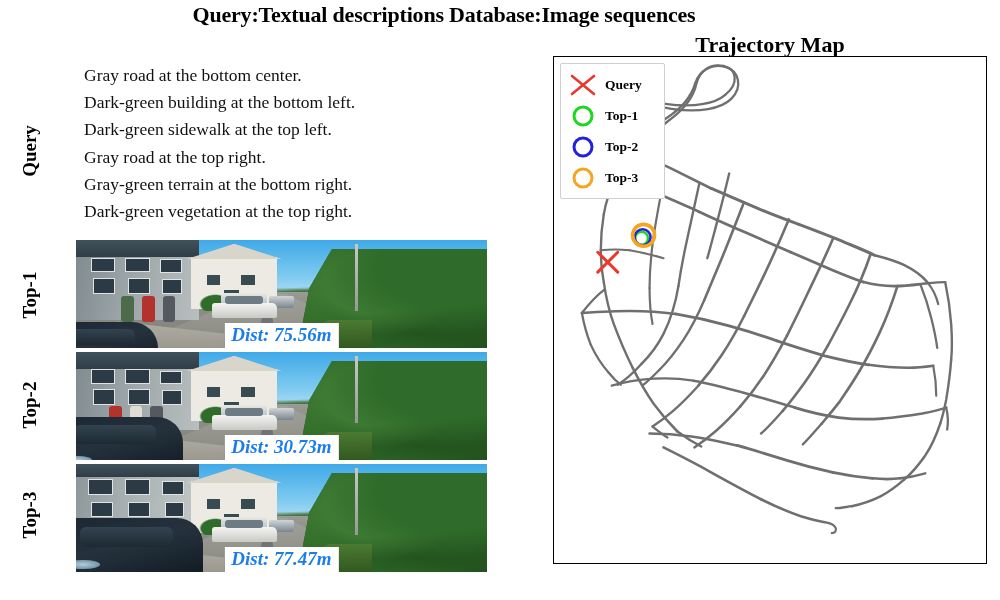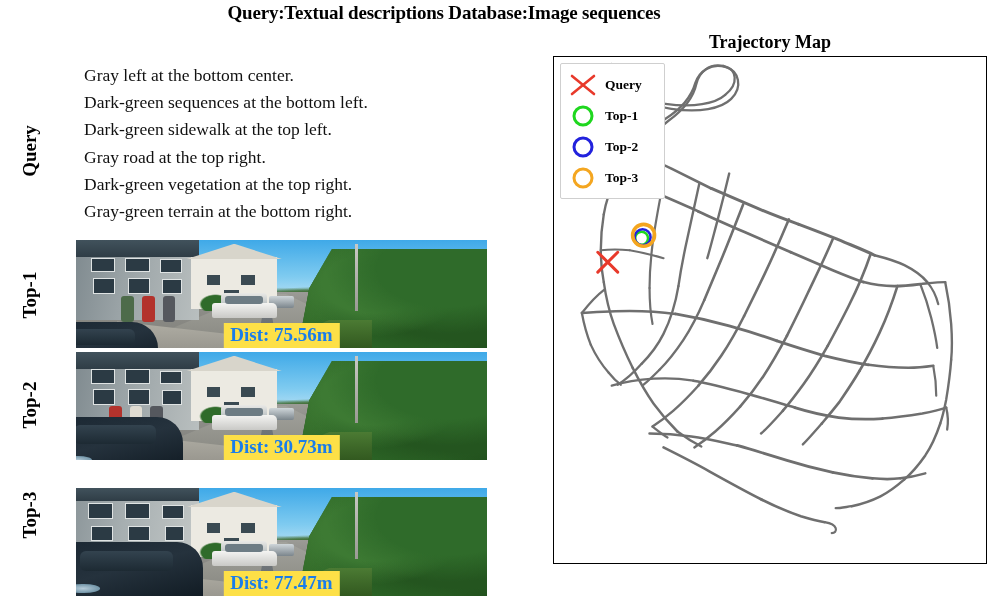--- a/index.html
+++ b/index.html
@@ -2,21 +2,21 @@
 <html><head>
 <meta charset="utf-8">
 <style>
   html,body{margin:0;padding:0;}
   body{
     width:1000px;height:600px;background:#ffffff;position:relative;
     font-family:"Liberation Serif", serif;overflow:hidden;
   }
   .fig-title{
     position:absolute;left:0;top:2px;width:888px;text-align:center;
-    font-size:19px;font-weight:bold;color:#000;font-family:"Liberation Serif",serif;
+    font-size:22px;font-weight:bold;color:#000;font-family:"Liberation Serif",serif;
     letter-spacing:-0.2px;
   }
   
   .row-label{
     position:absolute;width:140px;text-align:center;
     font-size:19px;font-weight:bold;color:#000;
     transform-origin:center center;
     font-family:"Liberation Serif",serif;
   }
   .rot{transform:rotate(-90deg);}
@@ -99,29 +99,30 @@
     border-radius:10px 26px 4px 4px;}
   .car-dark .wins{position:absolute;left:12%;top:16%;width:66%;height:34%;
     background:linear-gradient(180deg,#33434f,#1d2a33);border-radius:6px;}
   .car-dark .hl{position:absolute;left:2%;bottom:12%;width:24%;height:16%;
     background:radial-gradient(ellipse at 50% 50%,#cfe7f5,#5f8ca3);border-radius:50%;opacity:.85;}
   .people{position:absolute;left:11%;top:52%;width:14%;height:24%;}
   .people i{position:absolute;bottom:0;width:22%;height:100%;border-radius:3px;display:block;}
 
   .dist-badge{
     position:absolute;left:50%;transform:translateX(-50%);bottom:0px;
-    background:#fde047;color:#1a7dea;font-weight:bold;font-size:19px;
+    background:#ffffff;color:#1a7dea;font-weight:bold;font-size:19px;
     padding:1px 7px 2px 7px;white-space:nowrap;
     font-family:"Liberation Serif",serif;
+    font-style:italic;
   }
 
   
   .map-title{
     position:absolute;left:553px;top:32px;width:434px;text-align:center;
-    font-size:18px;font-weight:bold;color:#000;font-family:"Liberation Serif",serif;
+    font-size:22px;font-weight:bold;color:#000;font-family:"Liberation Serif",serif;
   }
   .map-frame{
     position:absolute;left:553px;top:56px;width:434px;height:508px;
     border:1.4px solid #000;background:#fff;box-sizing:border-box;overflow:hidden;
   }
   .map-svg{position:absolute;left:0;top:0;width:100%;height:100%;}
   .legend{
     position:absolute;left:6px;top:6px;width:105px;
     border:1px solid #cfcfcf;background:#fff;border-radius:2px;
     padding:5px 4px 5px 4px;box-sizing:border-box;
@@ -137,26 +138,26 @@
 <body>
 
 <div class="fig-title">Query:Textual descriptions Database:Image sequences</div>
 
 <div class="row-label rot" style="left:-40px;top:140px;">Query</div>
 <div class="row-label rot" style="left:-40px;top:284px;">Top-1</div>
 <div class="row-label rot" style="left:-40px;top:394px;">Top-2</div>
 <div class="row-label rot" style="left:-40px;top:504px;">Top-3</div>
 
 <div class="query-text">
-  <div>Gray left at the bottom center.</div>
-  <div>Dark-green sequences at the bottom left.</div>
+  <div>Gray road at the bottom center.</div>
+  <div>Dark-green building at the bottom left.</div>
   <div>Dark-green sidewalk at the top left.</div>
   <div>Gray road at the top right.</div>
+  <div>Gray-green terrain at the bottom right.</div>
   <div>Dark-green vegetation at the top right.</div>
-  <div>Gray-green terrain at the bottom right.</div>
 </div>
 
 <div class="img-card" style="top:240px;">
   <div class="scene">
     <div class="sky"></div>
     <div class="horizon-trees"></div>
     <div class="road"></div>
     <div class="road-shape"></div>
     <div class="road-crack"></div>
     <div class="sidewalk"></div>
@@ -236,21 +237,21 @@
         <div class="glass"></div>
     </div>
     <div class="car-dark" style="left:-4%;bottom:-10%;width:30%;height:50%;">
       <div class="wins"></div>
         <div class="hl"></div>
     </div>
   </div>
   <div class="dist-badge">Dist: 30.73m</div>
 </div>
 
-<div class="img-card" style="top:488px;height:108px;">
+<div class="img-card" style="top:464px;height:108px;">
   <div class="scene">
     <div class="sky"></div>
     <div class="horizon-trees"></div>
     <div class="road"></div>
     <div class="road-shape"></div>
     <div class="road-crack"></div>
     <div class="sidewalk"></div>
     <div class="veg"></div>
     <div class="grass"></div>
     <div class="pole"></div>

